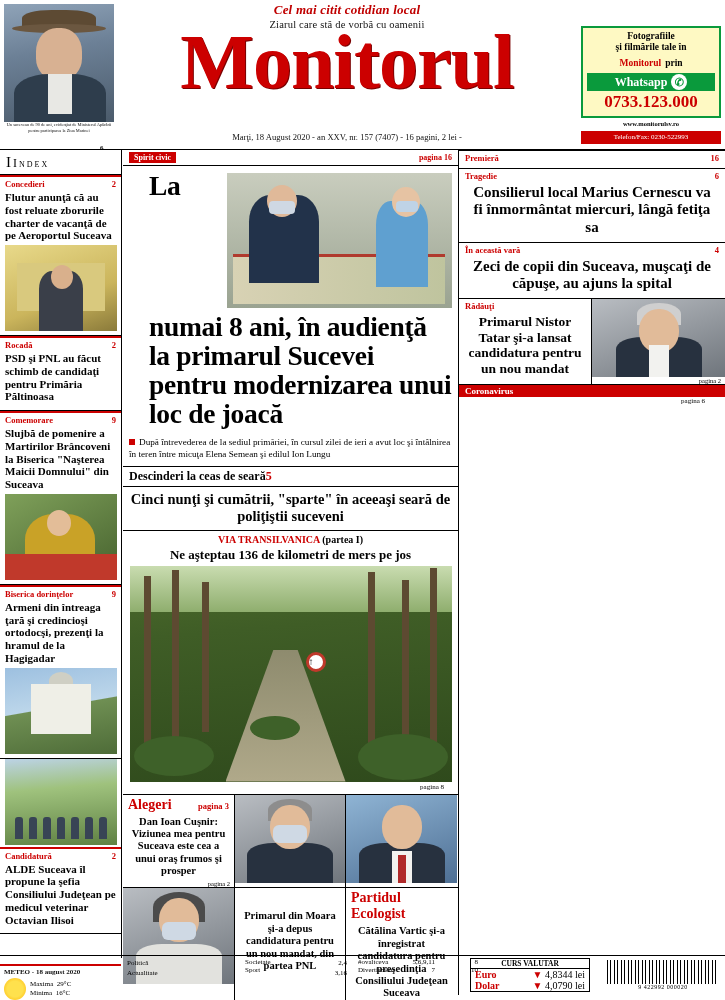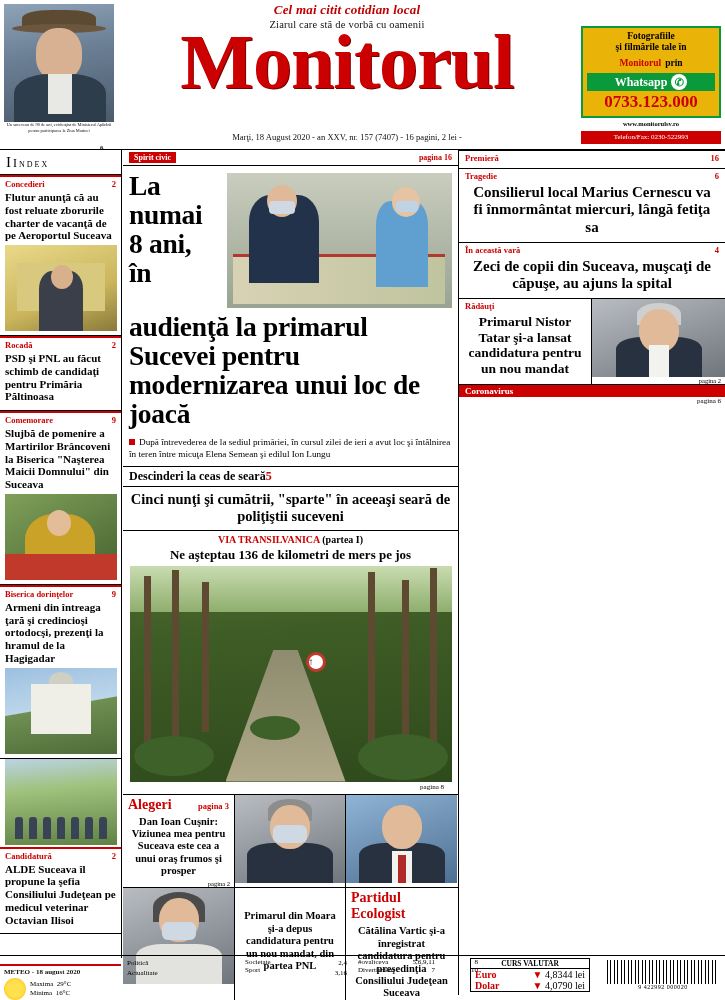--- a/index.html
+++ b/index.html
@@ -62,21 +62,21 @@
     text-shadow: 1px 1px 0 #7a0000;
   }
   .mast-sub {
     position: absolute; right: 6px; top: 28px;
     background: #000; color: #fff; font-size: 15px; font-weight: bold;
     padding: 2px 7px; letter-spacing: .5px;
   }
 
   .mast-box {
     position: absolute; right: 4px; top: 26px; width: 140px; height: 92px;
-    border: 2px solid #0a9a3c; background: #eab308; padding: 3px 4px; text-align: center;
+    border: 2px solid #0a9a3c; background: #fef9c3; padding: 3px 4px; text-align: center;
   }
   .mast-box .l1 { font-size: 9.5px; font-weight: bold; color: #000; line-height: 1.12; }
   .mast-box .l2 { font-size: 9.5px; font-weight: bold; color: #cc0000; display: inline; }
   .wa-row {
     margin-top: 3px; background: #0a9a3c; color: #fff; font-weight: bold; font-size: 12px;
     display: flex; align-items: center; justify-content: center; gap: 4px; padding: 1px 0;
   }
   .wa-circle {
     width: 16px; height: 16px; border-radius: 50%; background: #fff; color: #0a9a3c;
     font-size: 11px; line-height: 16px; display: inline-block;
@@ -151,21 +151,21 @@
   .strip {
     display: flex; justify-content: space-between; align-items: center;
     border-bottom: 1px solid #000; padding: 2px 6px;
     background: #fff;
   }
   .strip .kick { background: #cc0000; color: #fff; font-weight: bold; font-size: 8px; padding: 1px 5px; }
   .strip .pg { color: #cc0000; font-weight: bold; font-size: 8px; }
 
   .lead { padding: 5px 6px 4px 6px; }
   .lead h1 {
-    font-size: 27.5px; line-height: 1.06; font-weight: bold; letter-spacing: -.3px;
+    font-size: 27.5px; line-height: 1.06; font-weight: bold; letter-spacing: -.3px; margin-left: 20px;
   }
   .lead-photo {
     float: right; width: 225px; height: 135px; margin: 2px 0 4px 8px;
     background: linear-gradient(160deg,#8fa6bb,#5f7287);
     position: relative; overflow: hidden;
   }
   .lp-wall { position: absolute; inset: 0; background: linear-gradient(180deg,#c9cdbe,#9aa391); }
   .lp-map { position: absolute; left: 6px; bottom: 4px; width: 212px; height: 50px; background: linear-gradient(90deg,#d8d2b4,#bfc49e); border-top: 3px solid #b03a2e; }
   .lp-man { position: absolute; left: 22px; top: 22px; width: 70px; height: 88px; background: #22324a; border-radius: 30% 30% 0 0; }
   .lp-manhead { position: absolute; left: 40px; top: 12px; width: 30px; height: 32px; background: #e0b999; border-radius: 50%; }
@@ -241,21 +241,21 @@
   .t-xl { font-size: 17px; line-height: 1.16; }
   .t-l { font-size: 15px; line-height: 1.15; }
   .t-m { font-size: 13.5px; line-height: 1.15; }
 
   .r-lower { display: flex; border-bottom: 1px solid #000; }
   .r-card { width: 133px; border-right: 1px solid #000; }
   .r-card:last-child { border-right: 0; }
 
   .corona-head { background: #cc0000; color: #fff; font-weight: bold; font-size: 9px; padding: 1px 6px; }
   .corona-title { color: #cc0000; font-weight: bold; font-size: 15px; line-height: 1.15; text-align: center; padding: 4px 8px 2px; }
-  .corona-pg { text-align: right; font-size: 7px; padding-right: 4px; }
+  .corona-pg { text-align: right; font-size: 7px; padding-right: 20px; }
 
   
   .footer { position: absolute; left: 0; top: 955px; width: 725px; height: 45px; border-top: 1px solid #000; }
   .f-index { position: absolute; left: 125px; top: 2px; width: 230px; font-size: 7px; }
   .f-index .row { display: flex; justify-content: space-between; padding: 1px 8px 1px 2px; }
   .f-index2 { position: absolute; left: 245px; top: 2px; width: 190px; font-size: 7px; }
   .f-index3 { position: absolute; left: 358px; top: 2px; width: 120px; font-size: 7px; }
   .curs {
     position: absolute; left: 470px; top: 2px; width: 120px; border: 1px solid #000;
   }

